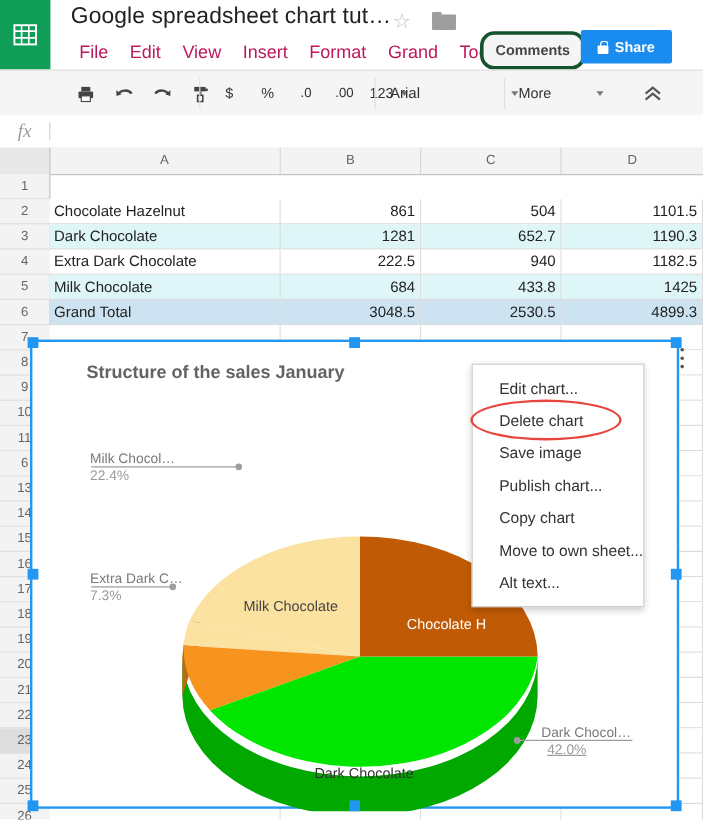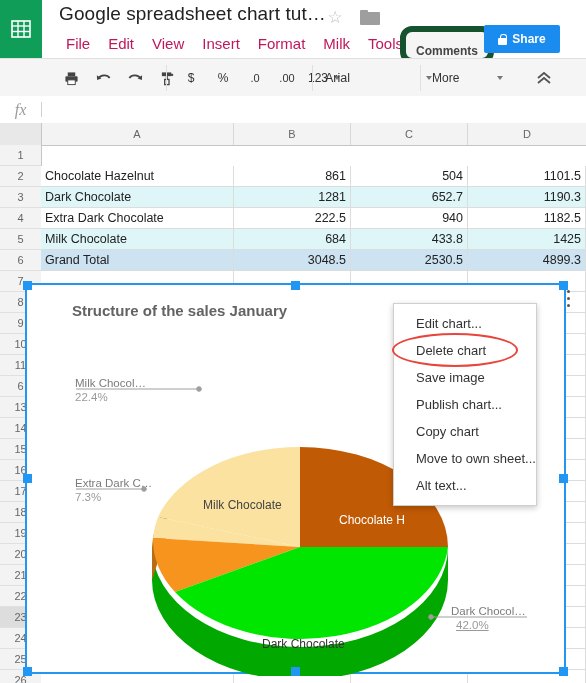--- a/index.html
+++ b/index.html
@@ -17,21 +17,21 @@
   .doc-title{position:absolute;left:59px;top:3px;font-size:19px;color:#222;
     white-space:nowrap;letter-spacing:0.1px;}
   .star-icon{position:absolute;left:326px;top:9px;width:18px;height:18px;
     color:#bdbdbd;font-size:17px;line-height:18px;text-align:center;}
   .folder-icon{position:absolute;left:360px;top:10px;width:20px;height:15px;}
   .folder-icon .tab{position:absolute;left:0;top:0;width:8px;height:3px;background:#9e9e9e;border-radius:1px 1px 0 0;}
   .folder-icon .body{position:absolute;left:0;top:2px;width:20px;height:13px;background:#9e9e9e;border-radius:1px;}
   .menubar{position:absolute;left:57px;top:33px;display:flex;gap:0;}
   .menubar .mi{font-size:15px;color:#be185d;padding:2px 9px;cursor:default;white-space:nowrap;}
   .comments-btn{position:absolute;left:400px;top:26px;height:26px;padding:0 10px;
-    display:flex;align-items:flex-end;background:#f5f5f5;border:6px solid #14532d;border-radius:12px;
+    display:flex;align-items:center;background:#f5f5f5;border:3px solid #14532d;border-radius:12px;
     font-size:12px;color:#444;font-weight:bold;}
   .share-btn{position:absolute;left:484px;top:25px;width:76px;height:28px;background:#1a8cf0;
     border-radius:2px;display:flex;align-items:center;justify-content:center;gap:5px;
     color:#fff;font-size:12px;font-weight:bold;}
   .share-btn .lock{width:9px;height:11px;position:relative;}
   .share-btn .lock .shk{position:absolute;left:2px;top:0;width:5px;height:5px;border:1.6px solid #fff;border-bottom:none;border-radius:3px 3px 0 0;}
   .share-btn .lock .bdy{position:absolute;left:0;top:4px;width:9px;height:7px;background:#fff;border-radius:1px;}
 
   
   .toolbar{position:absolute;left:0;top:58px;width:586px;height:38px;background:#f5f5f5;
@@ -115,21 +115,21 @@
   <div class="folder-icon">
     <div class="tab"></div>
       <div class="body"></div>
   </div>
   <div class="menubar">
     <div class="mi">File</div>
     <div class="mi">Edit</div>
     <div class="mi">View</div>
     <div class="mi">Insert</div>
     <div class="mi">Format</div>
-    <div class="mi">Milk</div>
+    <div class="mi">Grand</div>
     <div class="mi">Tools</div>
     <div class="mi">Add-</div>
   </div>
   <div class="comments-btn">
     <span>Comments</span>
   </div>
   <div class="share-btn">
     <span class="lock">
         <i class="shk"></i>
         <i class="bdy"></i>

